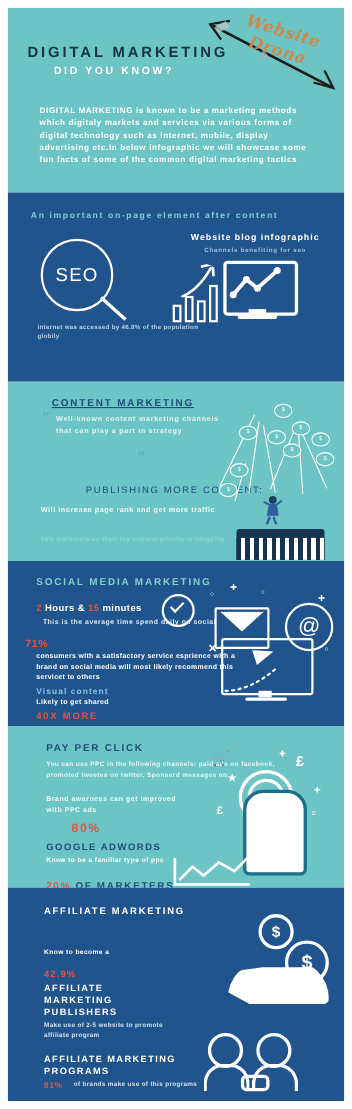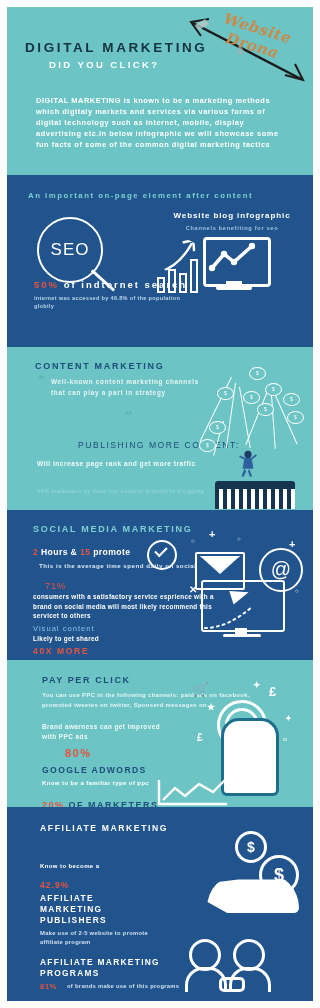--- a/index.html
+++ b/index.html
@@ -51,22 +51,22 @@
        background:#fff;border-radius:2px;}
   .bars{position:absolute;left:150px;top:72px;width:52px;height:46px;}
   .bars i{position:absolute;bottom:0;width:8px;border:2px solid #fff;box-sizing:border-box;}
   .arr{position:absolute;left:150px;top:64px;width:44px;height:34px;
        border-top:2.5px solid #fff;border-radius:60%;transform:rotate(-8deg);}
   .grow{position:absolute;left:0;top:148px;width:100%;text-align:center;color:#fff;
        font-size:8.3px;font-weight:bold;letter-spacing:1px;}
 
   
   .cm{height:163px;}
-  .cm h3{position:absolute;left:28px;top:14px;margin:0;color:#1d4d7a;
-       font-size:9px;font-weight:bold;letter-spacing:1.7px;}
+  .cm h3{position:absolute;left:40px;top:14px;margin:0;color:#1d4d7a;
+       font-size:9px;font-weight:bold;letter-spacing:1.7px;text-decoration:underline;}
   .cm-quote{position:absolute;left:44px;top:30px;width:150px;color:#e8f6f6;
        font-size:6.4px;font-weight:bold;line-height:10.5px;letter-spacing:.7px;}
   .qmark{position:absolute;color:#5ab3b3;font-size:13px;font-weight:bold;
        font-family:"DejaVu Serif",serif;}
   .cm h4{position:absolute;left:30px;top:93px;margin:0;color:#1d4d7a;
        font-size:8.6px;font-weight:normal;letter-spacing:1.5px;padding-left:41px;}
   .cm-b1{position:absolute;left:30px;top:112px;width:170px;color:#f2fbfb;
        font-size:6.6px;font-weight:bold;line-height:10px;letter-spacing:.5px;}
   .cm-b2{position:absolute;left:30px;top:140px;width:170px;color:#8ed6d6;
        font-size:5.6px;font-weight:bold;line-height:9px;letter-spacing:.4px;}
@@ -87,26 +87,26 @@
        font-size:9px;font-weight:bold;letter-spacing:1.7px;}
   .sm-time{position:absolute;left:26px;top:37px;color:#fff;
        font-size:8.6px;font-weight:bold;letter-spacing:.4px;}
   .sm-time b{color:#e8523f;}
   .sm-note{position:absolute;left:32px;top:52px;width:200px;color:#dbe9f5;
        font-size:6.2px;font-weight:bold;letter-spacing:.5px;}
   .tick{position:absolute;left:140px;top:30px;width:26px;height:26px;
        border:2px solid #fff;border-radius:50%;}
   .tick:after{content:"";position:absolute;left:6px;top:5px;width:10px;height:5px;
        border-left:2px solid #fff;border-bottom:2px solid #fff;transform:rotate(-45deg);}
-  .sm-71{position:absolute;left:38px;top:70px;color:#e8523f;
-       font-size:9.5px;font-weight:normal;letter-spacing:.6px;}
+  .sm-71{position:absolute;left:16px;top:70px;color:#e8523f;
+       font-size:9.5px;font-weight:bold;letter-spacing:.6px;}
   .sm-71b{position:absolute;left:26px;top:82px;width:185px;color:#fff;
        font-size:6.3px;font-weight:bold;line-height:9.5px;letter-spacing:.3px;}
   .vc1{position:absolute;left:26px;top:114px;color:#8ac4e8;
-       font-size:7.6px;font-weight:normal;letter-spacing:1px;}
+       font-size:7.6px;font-weight:bold;letter-spacing:1px;}
   .vc2{position:absolute;left:26px;top:125px;color:#fff;
        font-size:6.4px;font-weight:bold;letter-spacing:.3px;}
   .vc3{position:absolute;left:26px;top:136px;color:#e8523f;
        font-size:8.6px;font-weight:bold;letter-spacing:1.6px;}
   .sm-art{position:absolute;right:6px;top:16px;width:128px;height:124px;}
   .env{position:absolute;left:16px;top:26px;width:46px;height:34px;
        border:2.5px solid #fff;border-radius:2px;background:#21548c;}
   .env:after{content:"";position:absolute;left:3px;top:2px;width:36px;height:18px;
        border-left:2.5px solid #fff;border-right:2.5px solid #fff;background:#fff;
        clip-path:polygon(0 0,100% 0,50% 100%);}
@@ -187,33 +187,30 @@
       <svg width="132" height="80" viewBox="0 0 132 80">
         <line x1="14" y1="14" x2="122" y2="70" stroke="#1c1c1c" stroke-width="2.4"></line>
         <polyline points="30,10 12,13 22,27" fill="none" stroke="#1c1c1c" stroke-width="2"></polyline>
         <polyline points="106,66 124,71 116,55" fill="none" stroke="#1c1c1c" stroke-width="2"></polyline>
         <path d="M16 16 l10 -6 l4 5 l-10 6 z" fill="#b8c9c9" opacity=".8"></path>
         <path d="M60 34 l6 10 l-8 2 z" fill="#9fb5b5" opacity=".7"></path>
       </svg>
       <div class="logo-text">Website Drona</div>
     </div>
     <div class="hero-title">DIGITAL MARKETING</div>
-    <div class="hero-sub">DID YOU CLICK?</div>
+    <div class="hero-sub">DID YOU KNOW?</div>
     <div class="hero-body">DIGITAL MARKETING is known to be a marketing methods which digitaly markets and services via various forms of digital technology such as internet, mobile, display advertising etc.In below infographic we will showcase some fun facts of some of the common digital marketing tactics</div>
   </section>
 
   <section class="sec blue seo">
     <div class="seo-head">An important on-page element after content</div>
     <div class="seo-circle">
       <span>SEO</span>
     </div>
     <div class="seo-handle"></div>
-    <div class="seo-pct">
-      <span>50%</span> <em>of indternet search</em>
-    </div>
     <div class="seo-note">internet was accessed by 46.8% of the population globily</div>
 
     <div class="blog-title">Website blog infographic</div>
     <div class="blog-sub">Channels benefiting for seo</div>
     <div class="monitor">
       <svg width="56" height="38" viewBox="0 0 56 38">
         <polyline points="6,28 18,14 28,22 46,6" fill="none" stroke="#fff" stroke-width="3.5"></polyline>
         <circle cx="6" cy="28" r="3.2" fill="#fff"></circle>
           <circle cx="18" cy="14" r="3.2" fill="#fff"></circle>
         <circle cx="28" cy="22" r="3.2" fill="#fff"></circle>
@@ -270,21 +267,21 @@
         <path d="M9 14 l-8 -4" stroke="#2e5f9e" stroke-width="3" fill="none"></path>
       </svg>
       <div class="podium"></div>
     </div>
   </section>
 
   <section class="sec blue sm">
     <h3>SOCIAL MEDIA MARKETING</h3>
     <div class="sm-time">
       <b>2</b> <span>Hours &amp;</span>
-      <b>15</b> <span>promote</span>
+      <b>15</b> <span>minutes</span>
     </div>
     <div class="tick"></div>
     <div class="sm-note">This is the average time spend daily on social media</div>
     <div class="sm-71">71%</div>
     <div class="sm-71b">consumers with a satisfactory service esprience with a brand on social media will most likely recommend this servicet to others</div>
     <div class="vc1">Visual content</div>
     <div class="vc2">Likely to get shared</div>
     <div class="vc3">40X MORE</div>
 
     <div class="sm-art">

